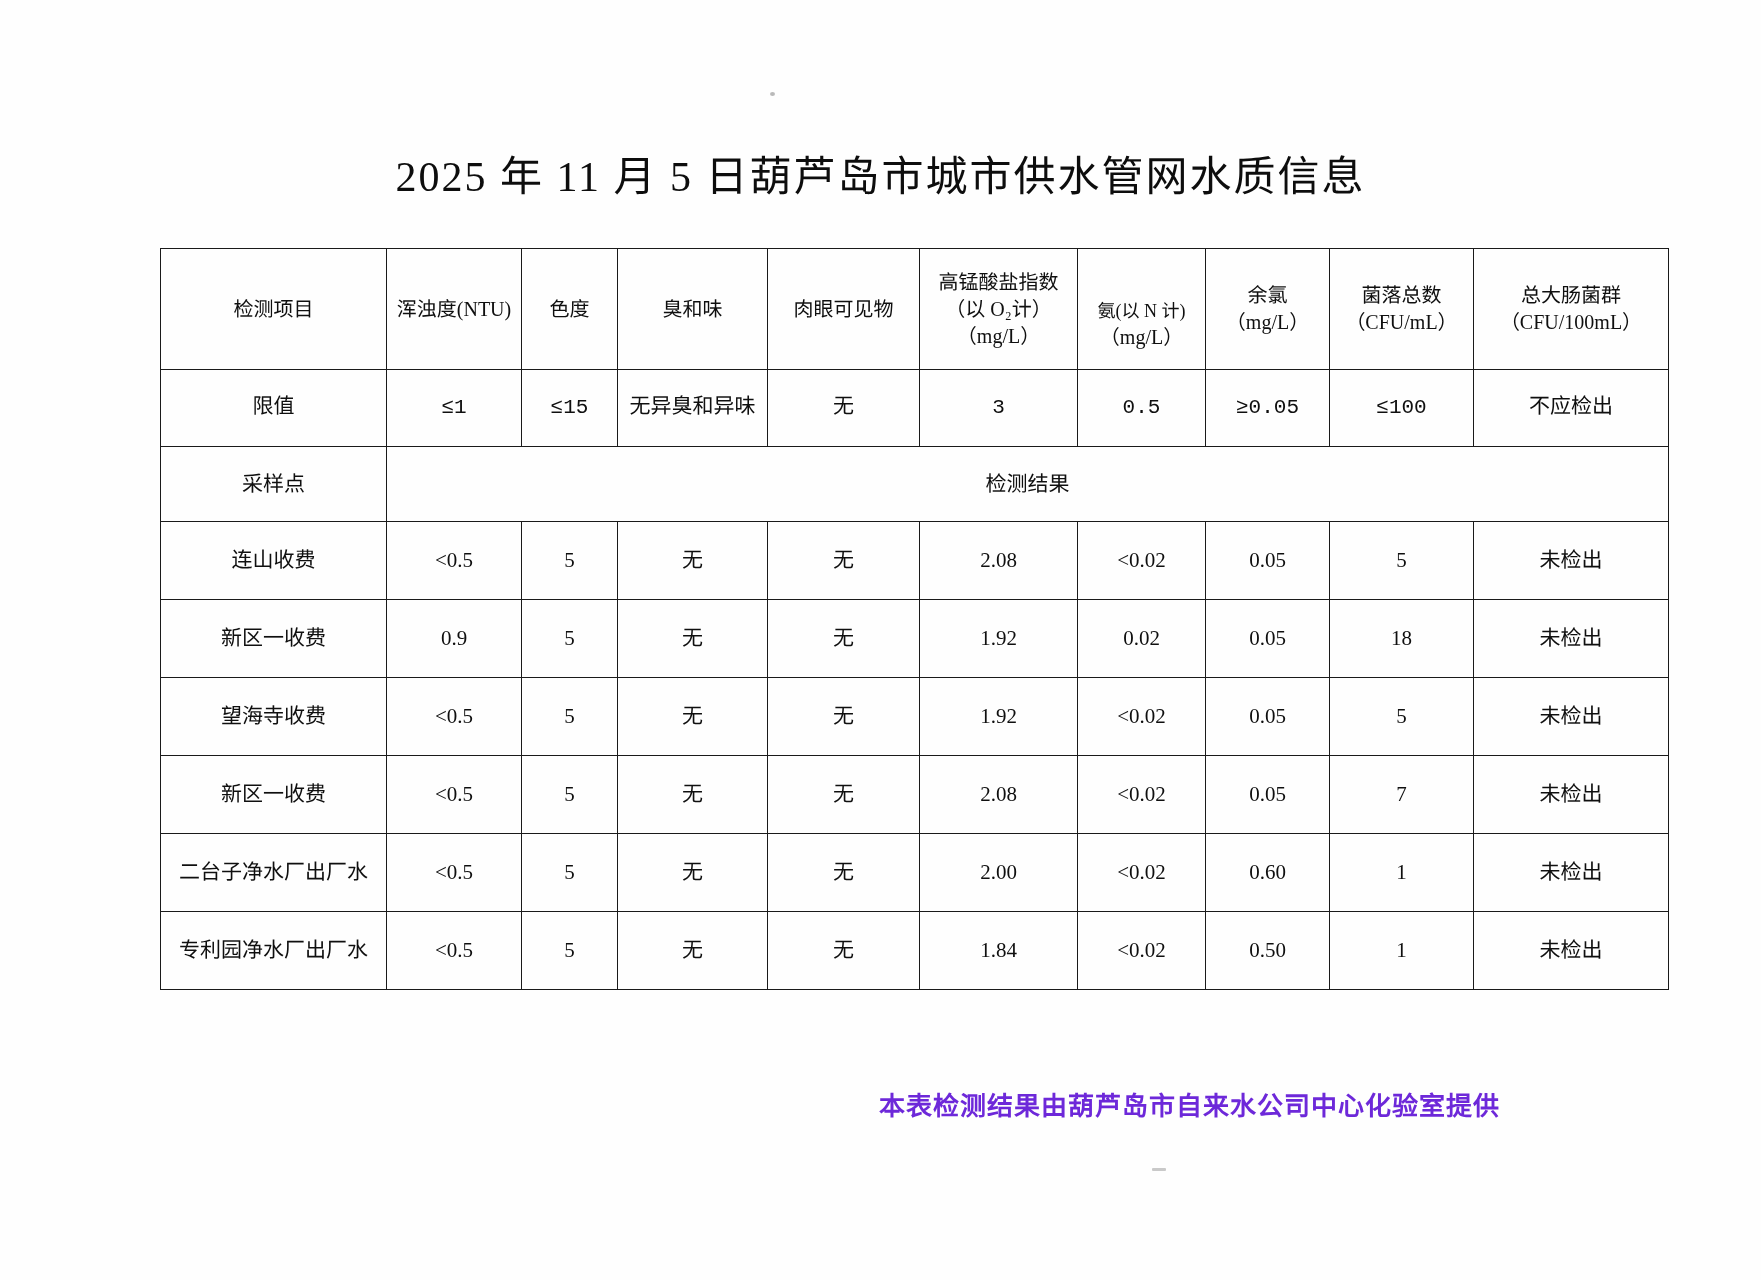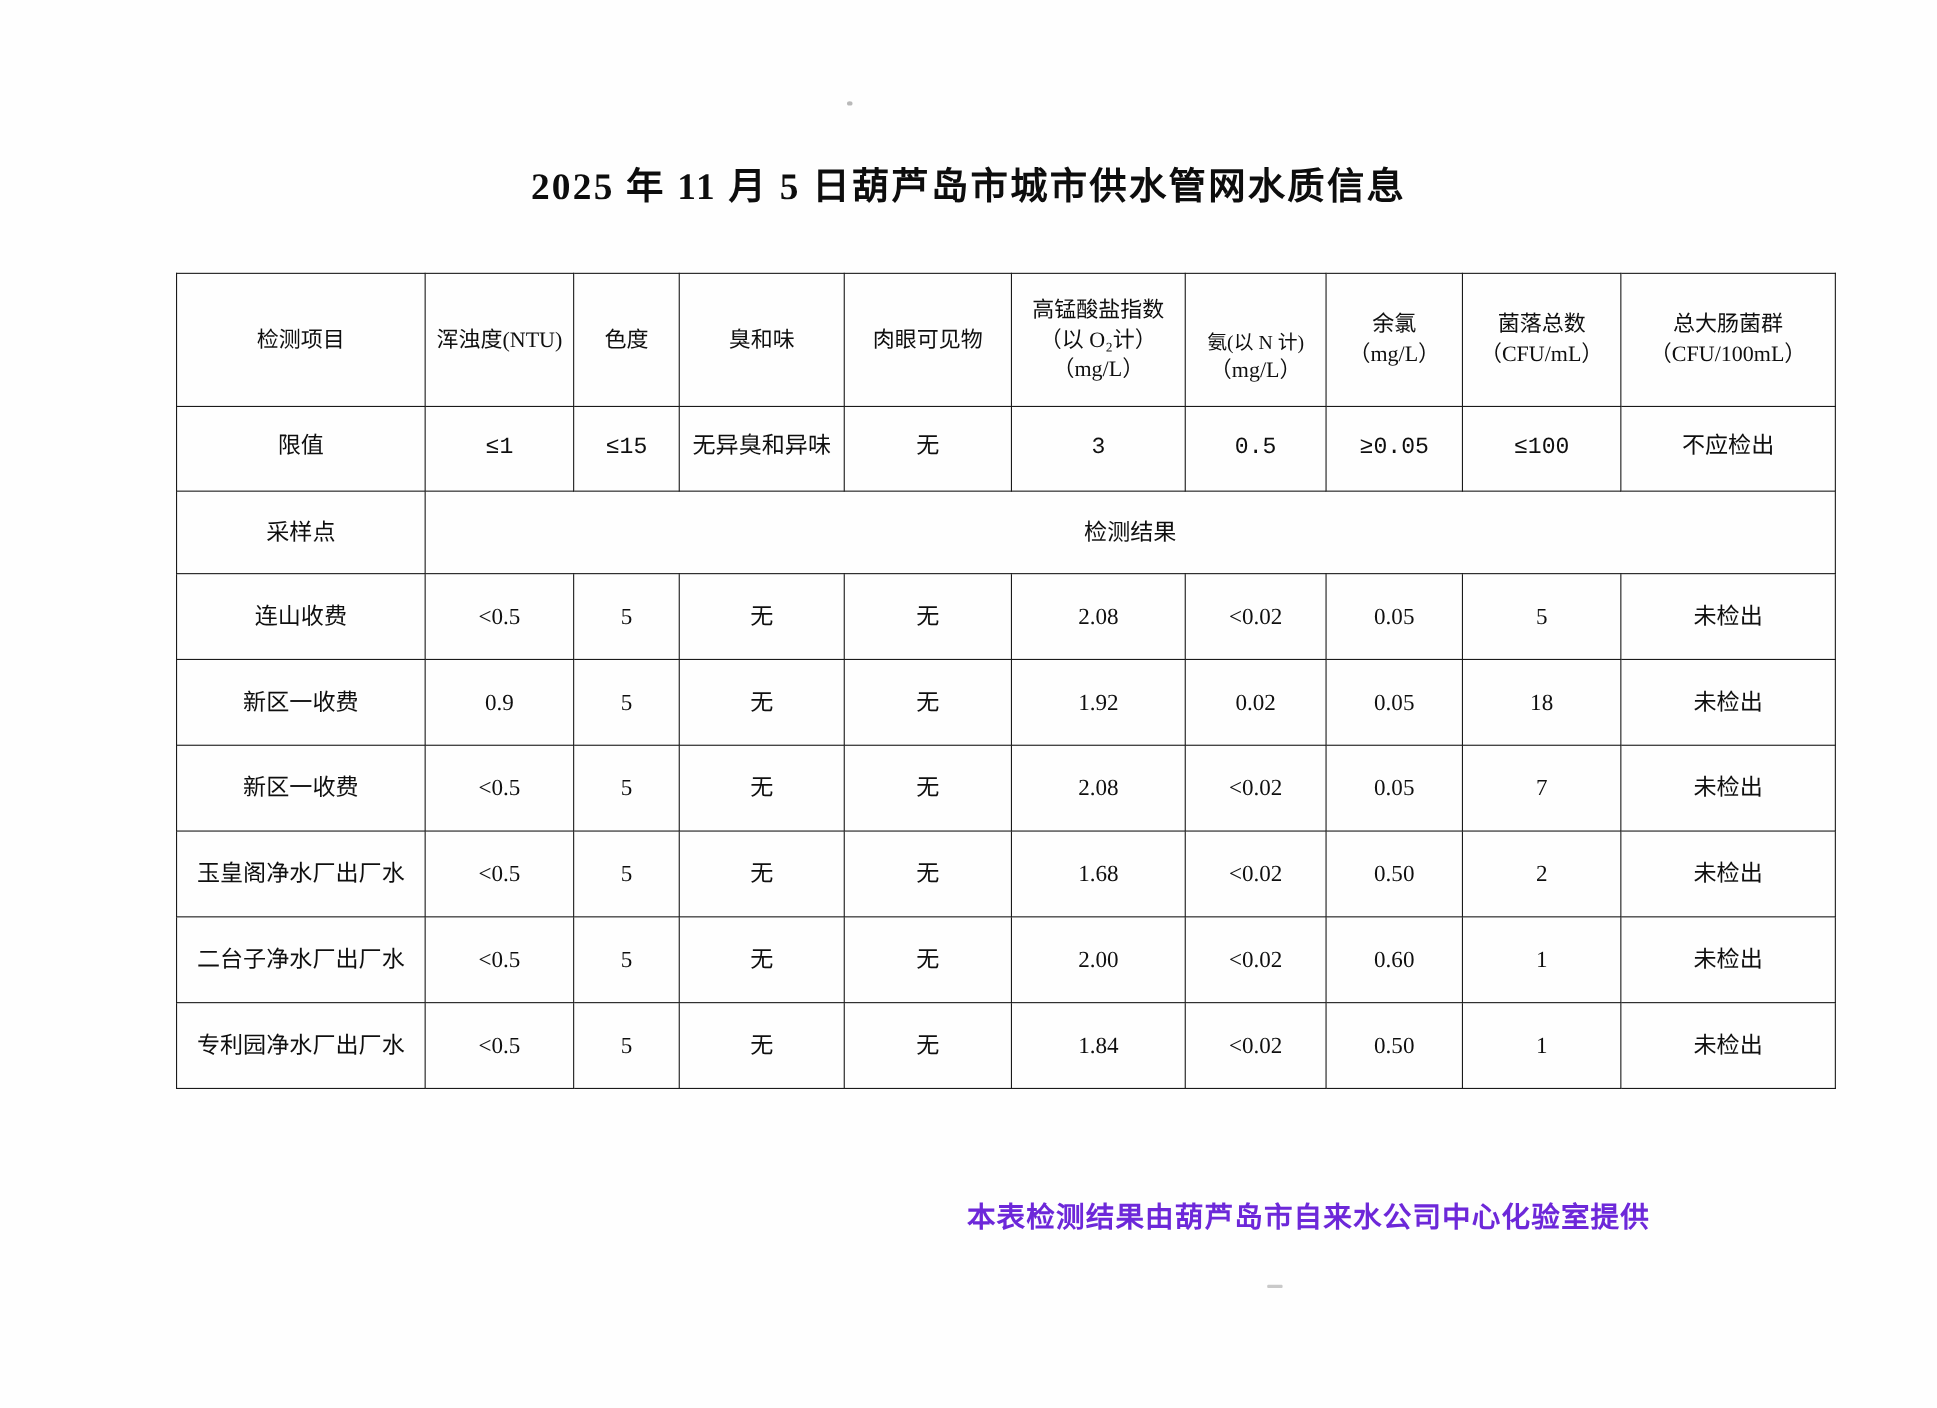--- a/index.html
+++ b/index.html
@@ -30,22 +30,22 @@
   .speck.s1 { left: 770px; top: 92px; width: 5px; height: 4px; }
   .speck.s2 { left: 1152px; top: 1168px; width: 14px; height: 3px; background:#c9c9c9; border-radius:1px; }
 
   .doc-title {
     position: absolute;
     top: 142px;
     left: 0;
     width: 100%;
     text-align: center;
     font-family: "Liberation Serif", "DejaVu Serif", serif;
-    font-weight: bold;
-    font-size: 34px;
+    font-weight: normal;
+    font-size: 42px;
     letter-spacing: 2px;
     color: #0d0d0d;
   }
 
   .table-wrap {
     position: absolute;
     top: 248px;
     left: 160px;
     width: 1448px;
   }
@@ -196,46 +196,46 @@
           <td>5</td>
           <td>无</td>
           <td>无</td>
           <td>1.92</td>
           <td>0.02</td>
           <td>0.05</td>
           <td>18</td>
           <td>未检出</td>
         </tr>
 
+        <tr class="data-row">
+          <td>望海寺收费</td>
+          <td>&lt;0.5</td>
+          <td>5</td>
+          <td>无</td>
+          <td>无</td>
+          <td>1.92</td>
+          <td>&lt;0.02</td>
+          <td>0.05</td>
+          <td>5</td>
+          <td>未检出</td>
+        </tr>
 
         <tr class="data-row">
           <td>新区一收费</td>
           <td>&lt;0.5</td>
           <td>5</td>
           <td>无</td>
           <td>无</td>
           <td>2.08</td>
           <td>&lt;0.02</td>
           <td>0.05</td>
           <td>7</td>
           <td>未检出</td>
         </tr>
 
-        <tr class="data-row">
-          <td>玉皇阁净水厂出厂水</td>
-          <td>&lt;0.5</td>
-          <td>5</td>
-          <td>无</td>
-          <td>无</td>
-          <td>1.68</td>
-          <td>&lt;0.02</td>
-          <td>0.50</td>
-          <td>2</td>
-          <td>未检出</td>
-        </tr>
 
 
         <tr class="data-row">
           <td>二台子净水厂出厂水</td>
           <td>&lt;0.5</td>
           <td>5</td>
           <td>无</td>
           <td>无</td>
           <td>2.00</td>
           <td>&lt;0.02</td>

